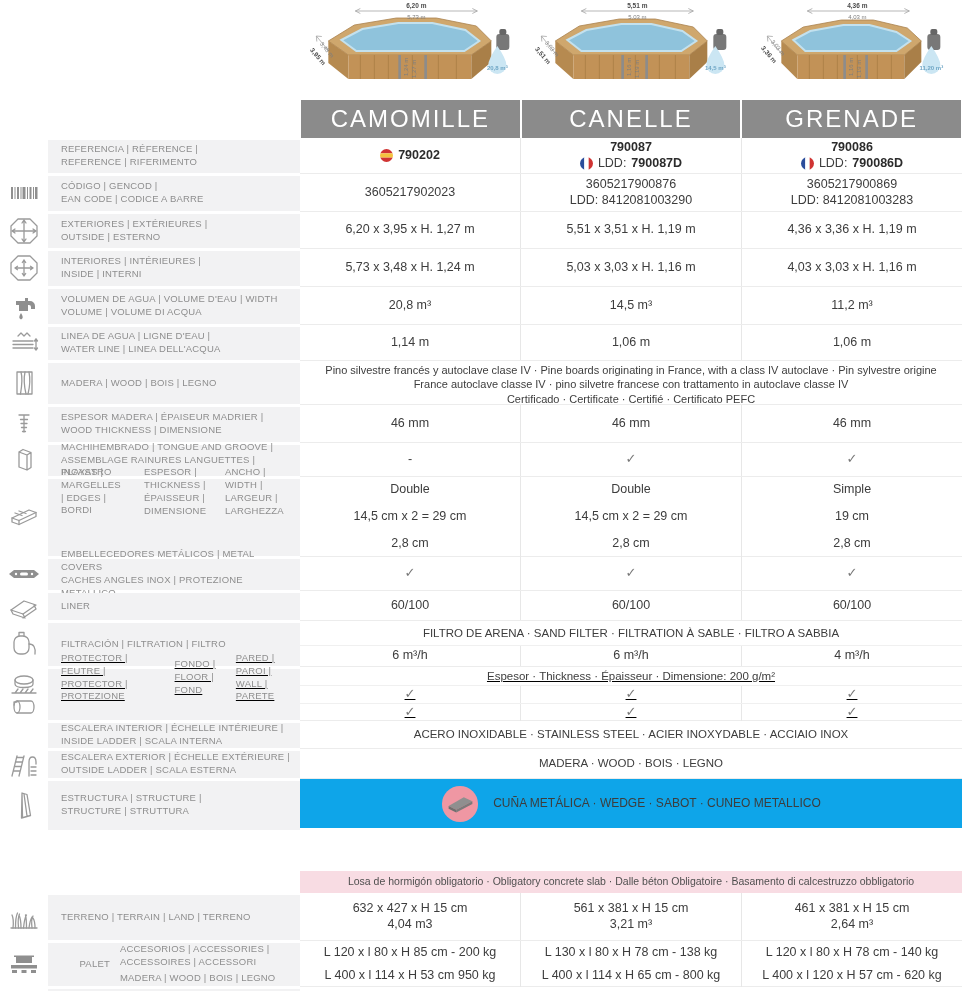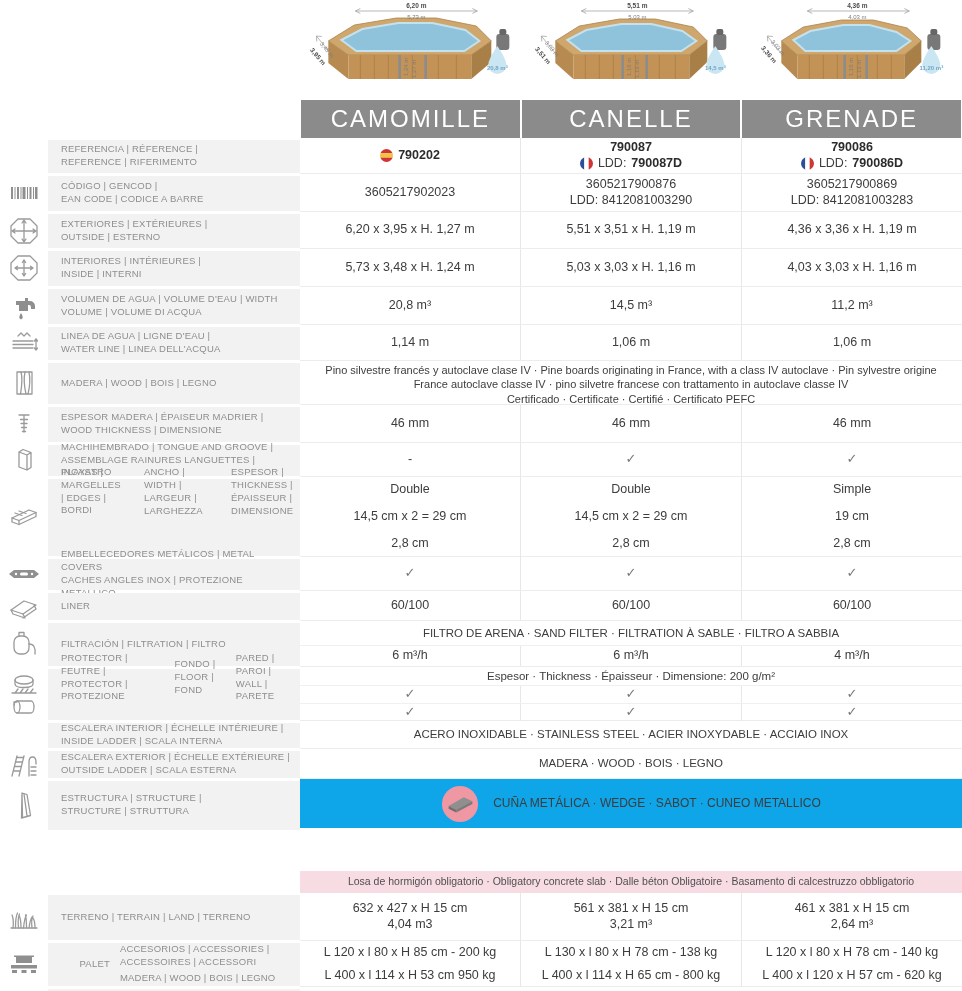--- a/index.html
+++ b/index.html
@@ -43,21 +43,21 @@
   .r-int .vals,  .r-int .lblwrap  { height:38px; }
   .r-vol .vals,  .r-vol .lblwrap  { height:38px; }
   .r-lin .vals,  .r-lin .lblwrap  { height:36px; }
   .r-mad .vals,  .r-mad .lblwrap  { height:44px; }
   .r-esp .vals,  .r-esp .lblwrap  { height:38px; }
   .r-mac .vals,  .r-mac .lblwrap  { height:34px; }
   .r-pla .vals,  .r-pla .lblwrap  { height:80px; }
   .r-emb .vals,  .r-emb .lblwrap  { height:34px; }
   .r-lnr .vals,  .r-lnr .lblwrap  { height:30px; }
   .r-fil .vals,  .r-fil .lblwrap  { height:46px; }
-  .r-pro .vals,  .r-pro .lblwrap  { height:54px; }
+  .r-pro .vals,  .r-pro .lblwrap  { height:54px;text-decoration:underline; }
   .r-ei  .vals,  .r-ei  .lblwrap  { height:28px; }
   .r-ee  .vals,  .r-ee  .lblwrap  { height:30px; }
   .r-est .vals,  .r-est .lblwrap  { height:52px; }
   .r-los .vals,  .r-los .lblwrap  { height:22px; }
   .r-ter .vals,  .r-ter .lblwrap  { height:48px; }
   .r-pal .vals,  .r-pal .lblwrap  { height:46px; }
   .r-ins .vals,  .r-ins .lblwrap  { height:40px; }
 
   
   .glbl { display:flex; flex-direction:row; justify-content:center; }
@@ -447,23 +447,23 @@
           <g class="icn" stroke-width="1">
             <path d="M3 15 l17 -8 7 2.5 -17 8 z"></path>
             <path d="M3 15 v4 l7 2.5 17 -8 v-4"></path>
             <path d="M10 21.5 v-4 M6 10 l7 2.5 M10 8 l7 2.5"></path>
           </g>
         </svg>
       </div>
     <div class="lblwrap">
         <div class="lbl glbl">
       <div class="gl-line" style="height:26px;">PLAYAS | MARGELLES | EDGES | BORDI</div>
-      <div class="gl-line indent" style="height:27px;">ANCHO | WIDTH | LARGEUR | LARGHEZZA</div>
       <div class="gl-line indent" style="height:27px; white-space:pre-line;">ESPESOR | THICKNESS | ÉPAISSEUR |
 DIMENSIONE</div>
+      <div class="gl-line indent" style="height:27px;">ANCHO | WIDTH | LARGEUR | LARGHEZZA</div>
     </div>
       </div>
     <div class="vals">
       <div class="vrow" style="height:26px; flex:none;">
         <div class="vcell">Double</div>
         <div class="vcell">Double</div>
         <div class="vcell">Simple</div>
       </div>
       <div class="vrow" style="height:27px; flex:none;">
         <div class="vcell">14,5 cm x 2 = 29 cm</div>

